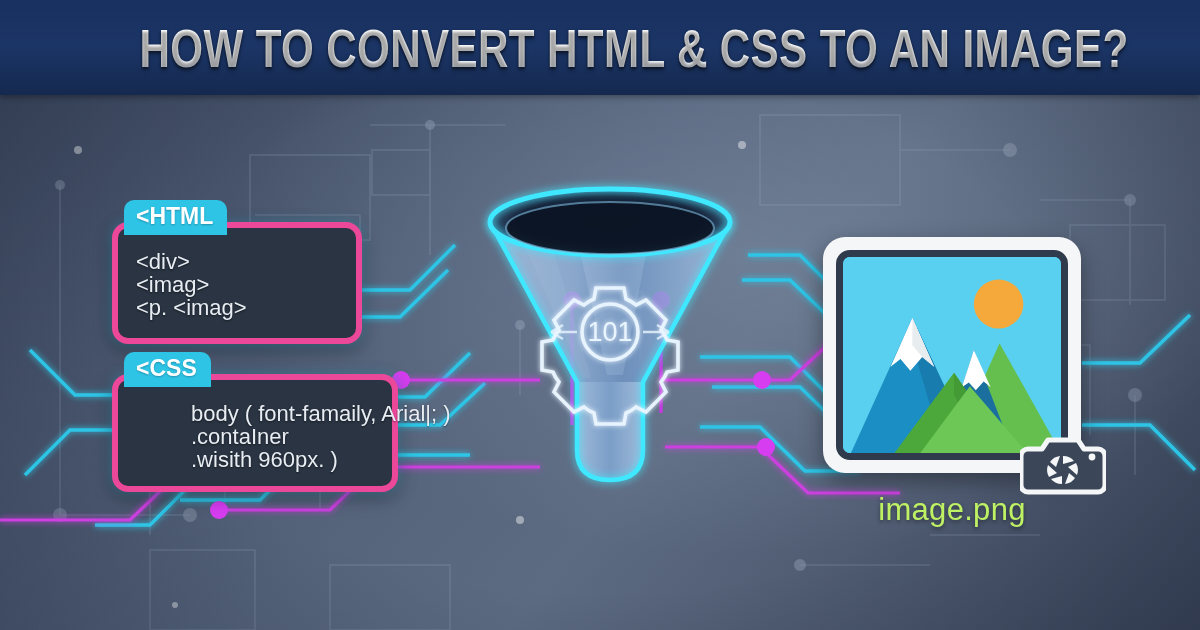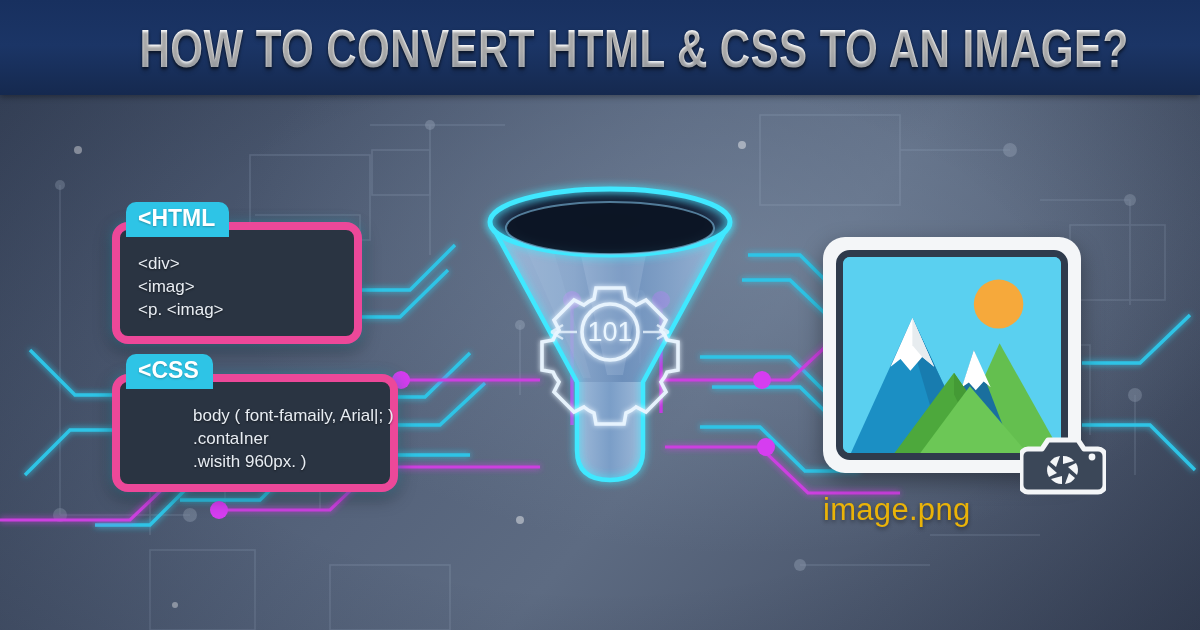--- a/index.html
+++ b/index.html
@@ -45,39 +45,39 @@
     position:absolute; inset:0;
     background:radial-gradient(ellipse 95% 120% at 50% 45%, rgba(0,0,0,0) 40%, rgba(12,20,38,.42) 100%);
     pointer-events:none;
   }
   .bg-circuits { position:absolute; inset:0; opacity:.5; }
 
   
   .code-card {
     position:absolute;
     background:#2a3442;
-    border:8px solid #ec4899;
+    border:6px solid #ec4899;
     border-radius:16px;
     box-shadow:0 0 12px rgba(46,196,230,.35), 0 6px 18px rgba(0,0,0,.35);
     z-index:20;
   }
   .code-card .tab {
     position:absolute; top:-28px; left:6px;
     background:#2ec4e6;
     color:#ffffff;
     font-size:23px; font-weight:bold;
     padding:3px 14px 5px 12px;
     border-radius:10px 10px 0 0;
     letter-spacing:0px;
     text-shadow:0 1px 2px rgba(0,0,0,.25);
   }
   .code-card .lines {
     padding:22px 30px 14px 18px;
     color:#e8edf3;
-    font-size:17px;
+    font-size:22px;
     line-height:23px;
     text-shadow:0 1px 2px rgba(0,0,0,.5);
     white-space:nowrap;
   }
   #card-html { left:112px; top:222px; width:250px; height:122px; }
   #card-css  { left:112px; top:374px; width:286px; height:118px; }
   #card-css .lines { padding-left:32px;margin-left:41px; }
 
   
   .funnel-wrap { position:absolute; left:455px; top:150px; width:310px; height:360px; z-index:15; }
@@ -99,21 +99,22 @@
     position:relative;
     background:#5ad0f0;
   }
   .photo { position:absolute; inset:0; }
   .cam-badge {
     position:absolute; right:-25px; bottom:-26px;
     width:86px; height:70px; z-index:5;
   }
   .caption {
     position:absolute; left:823px; top:492px; width:258px;
-    color:#eab308;
+    text-align:center;
+    color:#bef264;
     font-size:31px;
     letter-spacing:.3px;
     text-shadow:0 2px 4px rgba(0,0,0,.45);
     z-index:22;
   }
 </style>
 </head>
 <body>
 
 <div class="canvas">

